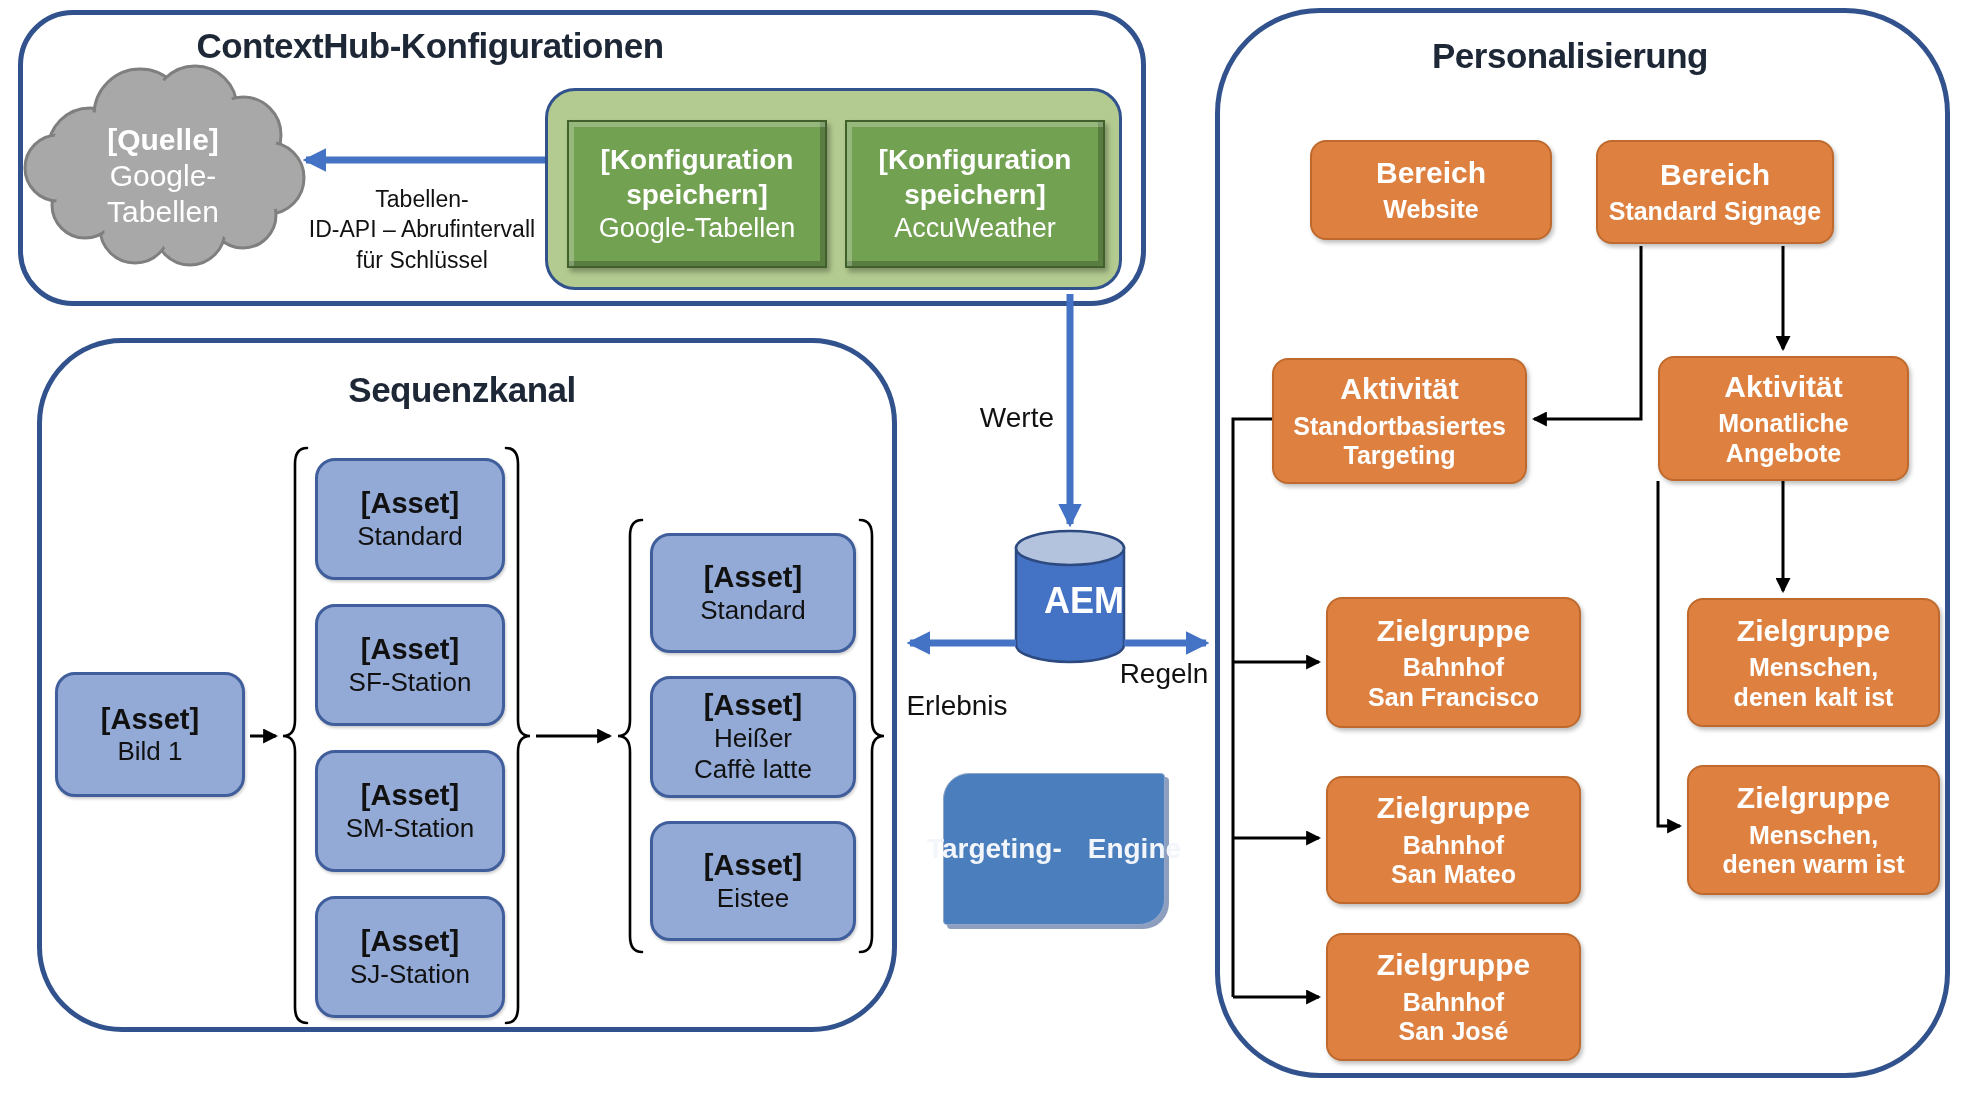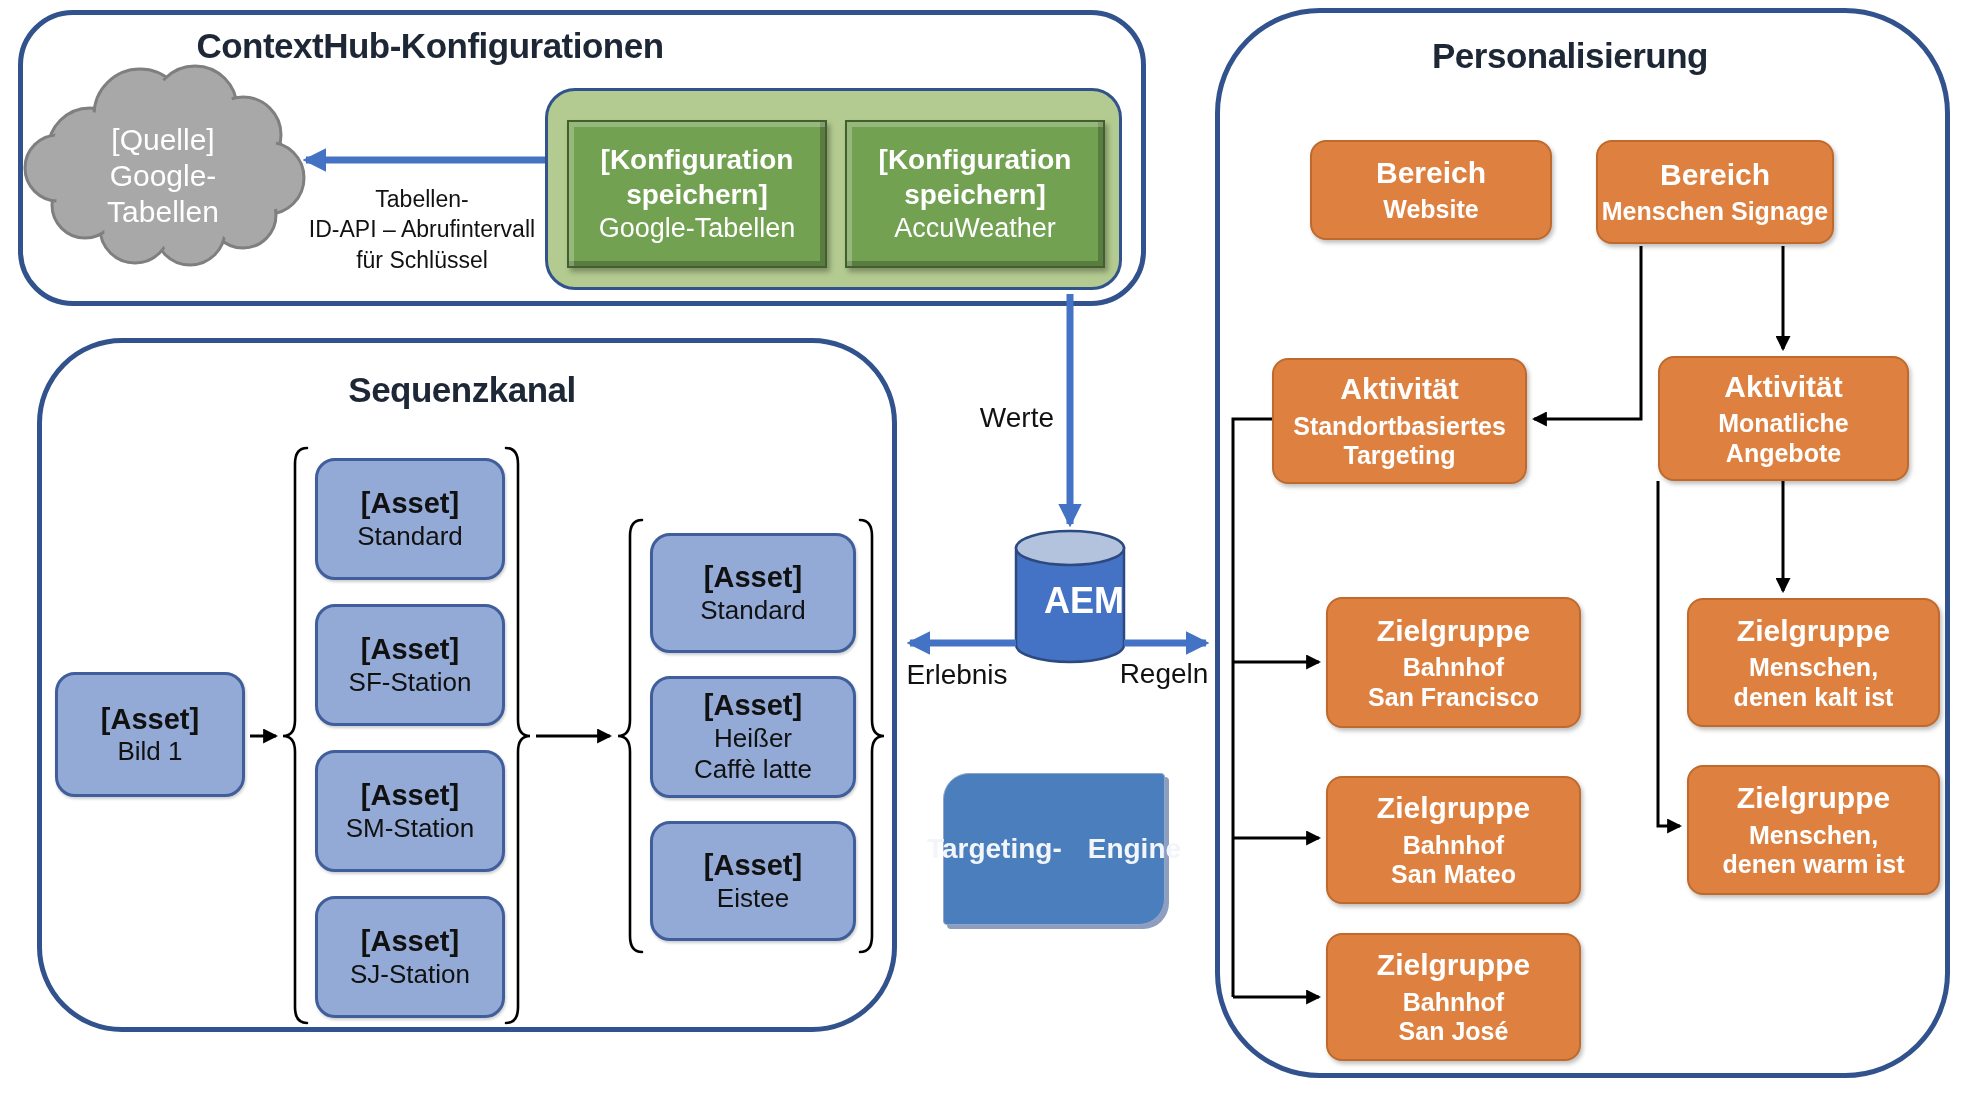--- a/index.html
+++ b/index.html
@@ -46,21 +46,21 @@
   .engine{position:absolute;z-index:3;background:var(--engine-fill);
     border:1px solid #8fa6c8;border-radius:26px 4px 26px 4px;
     box-shadow:4px 4px 0 0 rgba(47,79,136,.55);
     display:flex;flex-direction:row;justify-content:center;align-items:center;
     color:#f2f5fa;font-weight:bold;font-size:28px;line-height:1.2;gap:26px}
 
   .lbl{position:absolute;z-index:5;color:#111;font-size:28px;line-height:1.3}
   .lbl-small{font-size:23px;text-align:center;line-height:1.32}
   .cloud-text{position:absolute;z-index:5;color:#fff;text-align:center;
     font-size:30px;line-height:1.2}
-  .cloud-text .b{font-weight:normal}
+  .cloud-text .b{font-weight:bold}
   .aem-label{position:absolute;z-index:5;color:#fff;font-weight:bold;font-size:36px;text-align:right}
 
   svg.overlay{position:absolute;left:0;top:0;z-index:4;pointer-events:none}
   .conn-blue{stroke:var(--arrow-blue);stroke-width:7;fill:none}
   .conn-black{stroke:var(--connector-black);stroke-width:3;fill:none}
   .brace{stroke:#000;stroke-width:2.6;fill:none;stroke-linecap:round}
   .cloud-stroked{fill:var(--cloud-fill);stroke:var(--cloud-border);stroke-width:3}
   .cloud-fill-only{fill:var(--cloud-fill)}
   .cyl-body{fill:var(--arrow-blue);stroke:#2c4a80;stroke-width:2.5}
   .cyl-top{fill:var(--aem-top-fill);stroke:#2c4a80;stroke-width:2.5}
@@ -135,38 +135,38 @@
     <div class="abox-line">Heißer</div>
     <div class="abox-line">Caffè latte</div>
   </div>
   <div class="abox" style="left:650px;top:821px;width:206px;height:120px">
     <div class="abox-title">[Asset]</div>
     <div class="abox-line">Eistee</div>
   </div>
 
   <div class="lbl" style="left:950px;top:400px;width:104px;text-align:right">Werte</div>
   <div class="aem-label" style="left:1016px;top:580px;width:108px">AEM</div>
-  <div class="lbl" style="left:898px;top:657px;width:118px;text-align:center">Erlebnis</div>
+  <div class="lbl" style="left:898px;top:688px;width:118px;text-align:center">Erlebnis</div>
   <div class="lbl" style="left:1118px;top:656px;width:92px;text-align:center">Regeln</div>
 
   <div class="engine" style="left:943px;top:773px;width:222px;height:152px">
     <div>Targeting-</div>
     <div>Engine</div>
   </div>
 
   <div class="panel" style="left:1215px;top:8px;width:735px;height:1070px;border-radius:105px"></div>
   <div class="panel-title" style="left:1270px;top:36px;width:600px">Personalisierung</div>
 
   <div class="obox" style="left:1310px;top:140px;width:242px;height:100px">
     <div class="obox-title">Bereich</div>
     <div class="obox-line">Website</div>
   </div>
   <div class="obox" style="left:1596px;top:140px;width:238px;height:104px">
     <div class="obox-title">Bereich</div>
-    <div class="obox-line">Menschen Signage</div>
+    <div class="obox-line">Standard Signage</div>
   </div>
 
   <div class="obox" style="left:1272px;top:358px;width:255px;height:126px">
     <div class="obox-title">Aktivität</div>
     <div class="obox-line">Standortbasiertes</div>
     <div class="obox-line">Targeting</div>
   </div>
   <div class="obox" style="left:1658px;top:356px;width:251px;height:125px">
     <div class="obox-title">Aktivität</div>
     <div class="obox-line">Monatliche</div>

